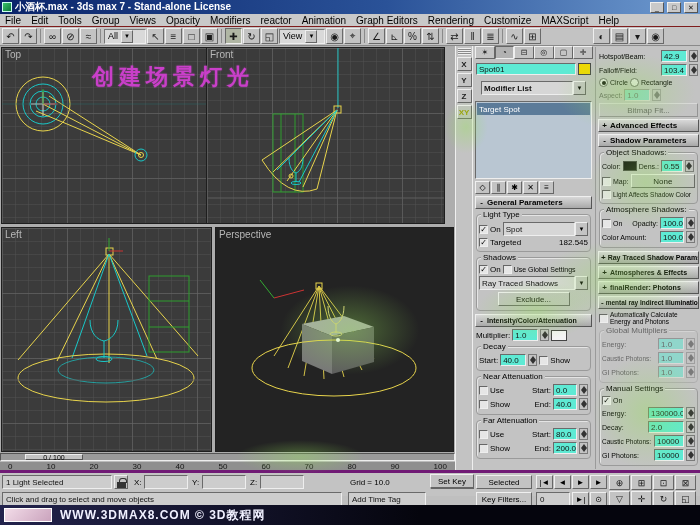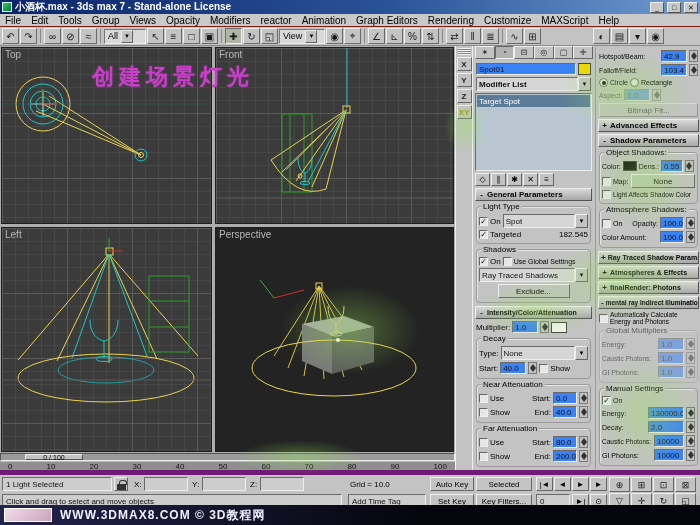--- a/index.html
+++ b/index.html
@@ -38,21 +38,21 @@
 
 .cmdpanel{position:absolute;left:472px;top:46px;width:228px;height:424px;background:#c3c3c3;border-left:1px solid #efefef;z-index:20}
 .ptabs{position:absolute;left:2px;top:0;width:118px;height:14px;display:flex}
 .ptab{flex:1;height:13px;background:#c3c3c3;border:1px solid;border-color:#efefef #666 #666 #efefef;font-size:8px;display:flex;align-items:center;justify-content:center;color:#222}
 .ptab.pressed{border-color:#666 #efefef #efefef #666;background:#b2b2b2}
 .colL{position:absolute;left:2px;top:15px;width:117px;height:408px;overflow:hidden}
 .colR{position:absolute;left:122px;top:1px;width:105px;height:422px;overflow:hidden;border-left:1px solid #9a9a9a;padding:1px 1px 0 2px}
 .prow{display:flex;align-items:center;gap:2px;margin:2px 1px}
 .lbl{font-size:8px;color:#000;white-space:nowrap}
 .lbl.tiny{font-size:7px}
-.field{height:12px;background:#3b82f6;border:1px solid;border-color:#6a6a6a #eee #eee #6a6a6a;font-size:8px;padding:0 2px;display:flex;align-items:center;color:#111;white-space:nowrap;overflow:hidden}
+.field{height:12px;background:#5eead4;border:1px solid;border-color:#6a6a6a #eee #eee #6a6a6a;font-size:8px;padding:0 2px;display:flex;align-items:center;color:#111;white-space:nowrap;overflow:hidden}
 .spin{width:9px;height:12px;min-width:9px;background:#c3c3c3;border:1px solid #7a7a7a;display:flex;flex-direction:column;align-items:center;justify-content:space-between;padding:1px 0}
 .spin::before{content:"";border:3px solid transparent;border-bottom:4px solid #333;border-top:none}
 .spin::after{content:"";border:3px solid transparent;border-top:4px solid #333;border-bottom:none}
 .btn{height:14px;background:#c3c3c3;border:1px solid;border-color:#efefef #666 #666 #efefef;font-size:8px;display:flex;align-items:center;justify-content:center;color:#000;white-space:nowrap}
 .dd{display:flex;height:14px;flex:1;min-width:0}
 .dd .val{flex:1;background:#d6d6d6;border:1px solid;border-color:#6a6a6a #eee #eee #6a6a6a;font-size:8px;display:flex;align-items:center;padding:0 2px;white-space:nowrap;overflow:hidden;color:#111}
 .dd .arr{width:13px;background:#c3c3c3;border:1px solid;border-color:#eee #666 #666 #eee;font-size:6px;display:flex;align-items:center;justify-content:center}
 .roll{height:13px;background:linear-gradient(#d8d8d8,#a8a8a8);border:1px solid;border-color:#efefef #555 #555 #efefef;font-weight:bold;font-size:8px;display:flex;align-items:center;gap:2px;padding:0 2px;margin:2px 0;color:#000;white-space:nowrap;overflow:hidden}
 .roll .pm{width:7px;text-align:center}
 .group{border:1px solid #9a9a9a;border-radius:4px;margin:5px 1px 3px;padding:5px 1px 2px;position:relative;box-shadow:inset 1px 1px 0 #e4e4e4}
@@ -65,21 +65,21 @@
 .stackitem{height:12px;background:#5c7b99;color:#fff;font-size:8px;display:flex;align-items:center;padding:0 2px}
 .stkbtns{display:flex;gap:1px;margin:1px 0 2px}
 .stkbtn{width:15px;height:13px;background:#c3c3c3;border:1px solid;border-color:#efefef #666 #666 #efefef;font-size:8px;display:flex;align-items:center;justify-content:center}
 .dim{opacity:.5}
 
 .tslider{position:absolute;left:0;top:453px;width:455px;height:8px;background:#9a9a9a;border:1px solid;border-color:#555 #eee #eee #555}
 .tknob{position:absolute;left:24px;top:0;width:58px;height:6px;background:#c3c3c3;border:1px solid;border-color:#eee #555 #555 #eee;font-size:7px;line-height:5px;text-align:center;color:#000}
 .truler{position:absolute;left:0;top:461px;width:455px;height:9px;background:#8f8f8f;border-top:1px solid #bbb;display:flex;justify-content:space-between;padding:0 8px;font-size:8px;color:#141414}
 .truler span{line-height:9px}
 
-.statusbar{position:absolute;left:0;top:470px;width:700px;height:26px;background:#c3c3c3;border-top:5px solid #701a75;z-index:20}
+.statusbar{position:absolute;left:0;top:470px;width:700px;height:26px;background:#c3c3c3;border-top:3px solid #701a75;z-index:20}
 .sfield{position:absolute;background:#cdcdcd;border:1px solid;border-color:#6a6a6a #eee #eee #6a6a6a;font-size:8px;display:flex;align-items:center;padding:0 3px;color:#111;white-space:nowrap;overflow:hidden}
 .slabel{position:absolute;font-size:8px;color:#000;white-space:nowrap}
 .sbtn{position:absolute;background:#c3c3c3;border:1px solid;border-color:#efefef #666 #666 #efefef;font-size:8px;display:flex;align-items:center;justify-content:center;color:#000;white-space:nowrap}
 .lock{width:14px;height:14px}
 .lock::before{content:"";position:absolute;left:4px;top:2px;width:6px;height:4px;border:1px solid #333;border-bottom:none;border-radius:3px 3px 0 0}
 .lock::after{content:"";position:absolute;left:2px;top:6px;width:9px;height:6px;background:#333}
 .navgrid{position:absolute;left:609px;top:2px;width:90px;display:flex;flex-wrap:wrap;gap:1px}
 .nbtn{width:21px;height:15px;background:#c3c3c3;border:1px solid;border-color:#efefef #666 #666 #efefef;font-size:9px;display:flex;align-items:center;justify-content:center;color:#1a1a1a}
 
 .bottombar{position:absolute;left:0;top:505px;width:700px;height:20px;background:linear-gradient(90deg,#23234d,#05050d 60%);display:flex;align-items:center;gap:8px;padding:0 4px;z-index:30}
@@ -239,21 +239,21 @@
         <g stroke="#e8d44c">
             <line x1="41" y1="56" x2="139" y2="107"></line>
             <line x1="47" y1="48" x2="139" y2="107"></line>
             <line x1="34" y1="63" x2="139" y2="107"></line>
           </g>
         <circle cx="139" cy="107" r="6" fill="none" stroke="#19c8c8"></circle>
         <circle cx="139" cy="107" r="2.5" fill="none" stroke="#e8d44c"></circle>
         <line x1="0" y1="56" x2="209" y2="56" stroke="#2a6a6a" opacity="0.5"></line>
       </svg>
     </div>
-    <div class="vp grid" style="left:215px;top:1px;width:239px;height:177px">
+    <div class="vp grid" style="left:206px;top:1px;width:239px;height:177px">
       <span class="vplabel">Front</span>
       <svg width="237" height="175" viewBox="0 0 237 175">
         <line x1="131" y1="0" x2="131" y2="60" stroke="#19b9b9"></line>
         <rect x="66" y="66" width="30" height="78" fill="none" stroke="#2f9e2f"></rect>
         <line x1="74" y1="66" x2="74" y2="144" stroke="#2f9e2f"></line>
         <line x1="88" y1="66" x2="88" y2="144" stroke="#2f9e2f"></line>
         <rect x="127" y="58" width="7" height="7" fill="none" stroke="#e8d44c"></rect>
         <g stroke="#e8d44c">
             <line x1="130" y1="62" x2="55" y2="112"></line>
             <line x1="130" y1="62" x2="66" y2="124"></line>
@@ -364,21 +364,21 @@
       <span class="ptab">
           <span>✛</span>
         </span>
     </div>
 
     <div class="colL">
       <div class="prow">
         <span class="field" style="flex:1">Spot01</span>
         <span class="swatch" style="width:13px;height:12px;background:#f0d800"></span>
       </div>
-      <div class="dd" style="margin:1px">
+      <div class="dd" style="margin:6px">
         <span class="val" style="font-weight:bold">Modifier List</span>
         <span class="arr">▼</span>
       </div>
       <div class="stack">
         <div class="stackitem">Target Spot</div>
       </div>
       <div class="stkbtns">
         <span class="stkbtn">◇</span>
         <span class="stkbtn">∥</span>
         <span class="stkbtn">✱</span>
@@ -430,27 +430,20 @@
         <span style="font-size:7px">Intensity/Color/Attenuation</span>
       </div>
       <div class="prow">
         <span class="lbl">Multiplier:</span>
         <span class="field" style="width:26px">1.0</span>
         <span class="spin"></span>
         <span class="swatch" style="width:16px;height:11px;background:#f4f4f4"></span>
       </div>
       <div class="group">
         <span class="glabel">Decay</span>
-        <div class="prow">
-          <span class="lbl">Type:</span>
-          <span class="dd">
-              <span class="val">None</span>
-              <span class="arr">▼</span>
-            </span>
-        </div>
         <div class="prow">
           <span class="lbl">Start:</span>
           <span class="field" style="width:26px">40.0</span>
           <span class="spin"></span>
           <span class="cb"></span>
           <span class="lbl">Show</span>
         </div>
       </div>
       <div class="group">
         <span class="glabel">Near Attenuation</span>
@@ -654,21 +647,21 @@
     <span class="slabel" style="left:134px;top:5px">X:</span>
     <span class="sfield" style="left:144px;top:2px;width:44px;height:14px"></span>
     <span class="slabel" style="left:192px;top:5px">Y:</span>
     <span class="sfield" style="left:202px;top:2px;width:44px;height:14px"></span>
     <span class="slabel" style="left:250px;top:5px">Z:</span>
     <span class="sfield" style="left:260px;top:2px;width:44px;height:14px"></span>
     <span class="slabel" style="left:350px;top:5px">Grid = 10.0</span>
     <span class="sfield" style="left:2px;top:19px;width:340px;height:14px">Click and drag to select and move objects</span>
     <span class="sfield" style="left:348px;top:19px;width:78px;height:14px">Add Time Tag</span>
     <span class="sbtn" style="left:430px;top:2px;width:44px;height:14px">Auto Key</span>
-    <span class="sbtn" style="left:430px;top:19px;width:44px;height:14px">Set Key</span>
+    <span class="sbtn" style="left:430px;top:1px;width:44px;height:14px">Set Key</span>
     <span class="sbtn" style="left:476px;top:2px;width:56px;height:14px">Selected</span>
     <span class="sbtn" style="left:476px;top:19px;width:56px;height:14px">Key Filters...</span>
     <span class="sbtn" style="left:536px;top:2px;width:17px;height:14px">|◄</span>
     <span class="sbtn" style="left:554px;top:2px;width:17px;height:14px">◄</span>
     <span class="sbtn" style="left:572px;top:2px;width:17px;height:14px">►</span>
     <span class="sbtn" style="left:590px;top:2px;width:17px;height:14px">►</span>
     <span class="sfield" style="left:536px;top:19px;width:34px;height:14px">0</span>
     <span class="sbtn" style="left:572px;top:19px;width:17px;height:14px">►|</span>
     <span class="sbtn" style="left:590px;top:19px;width:17px;height:14px">⊙</span>
     <span class="navgrid">

